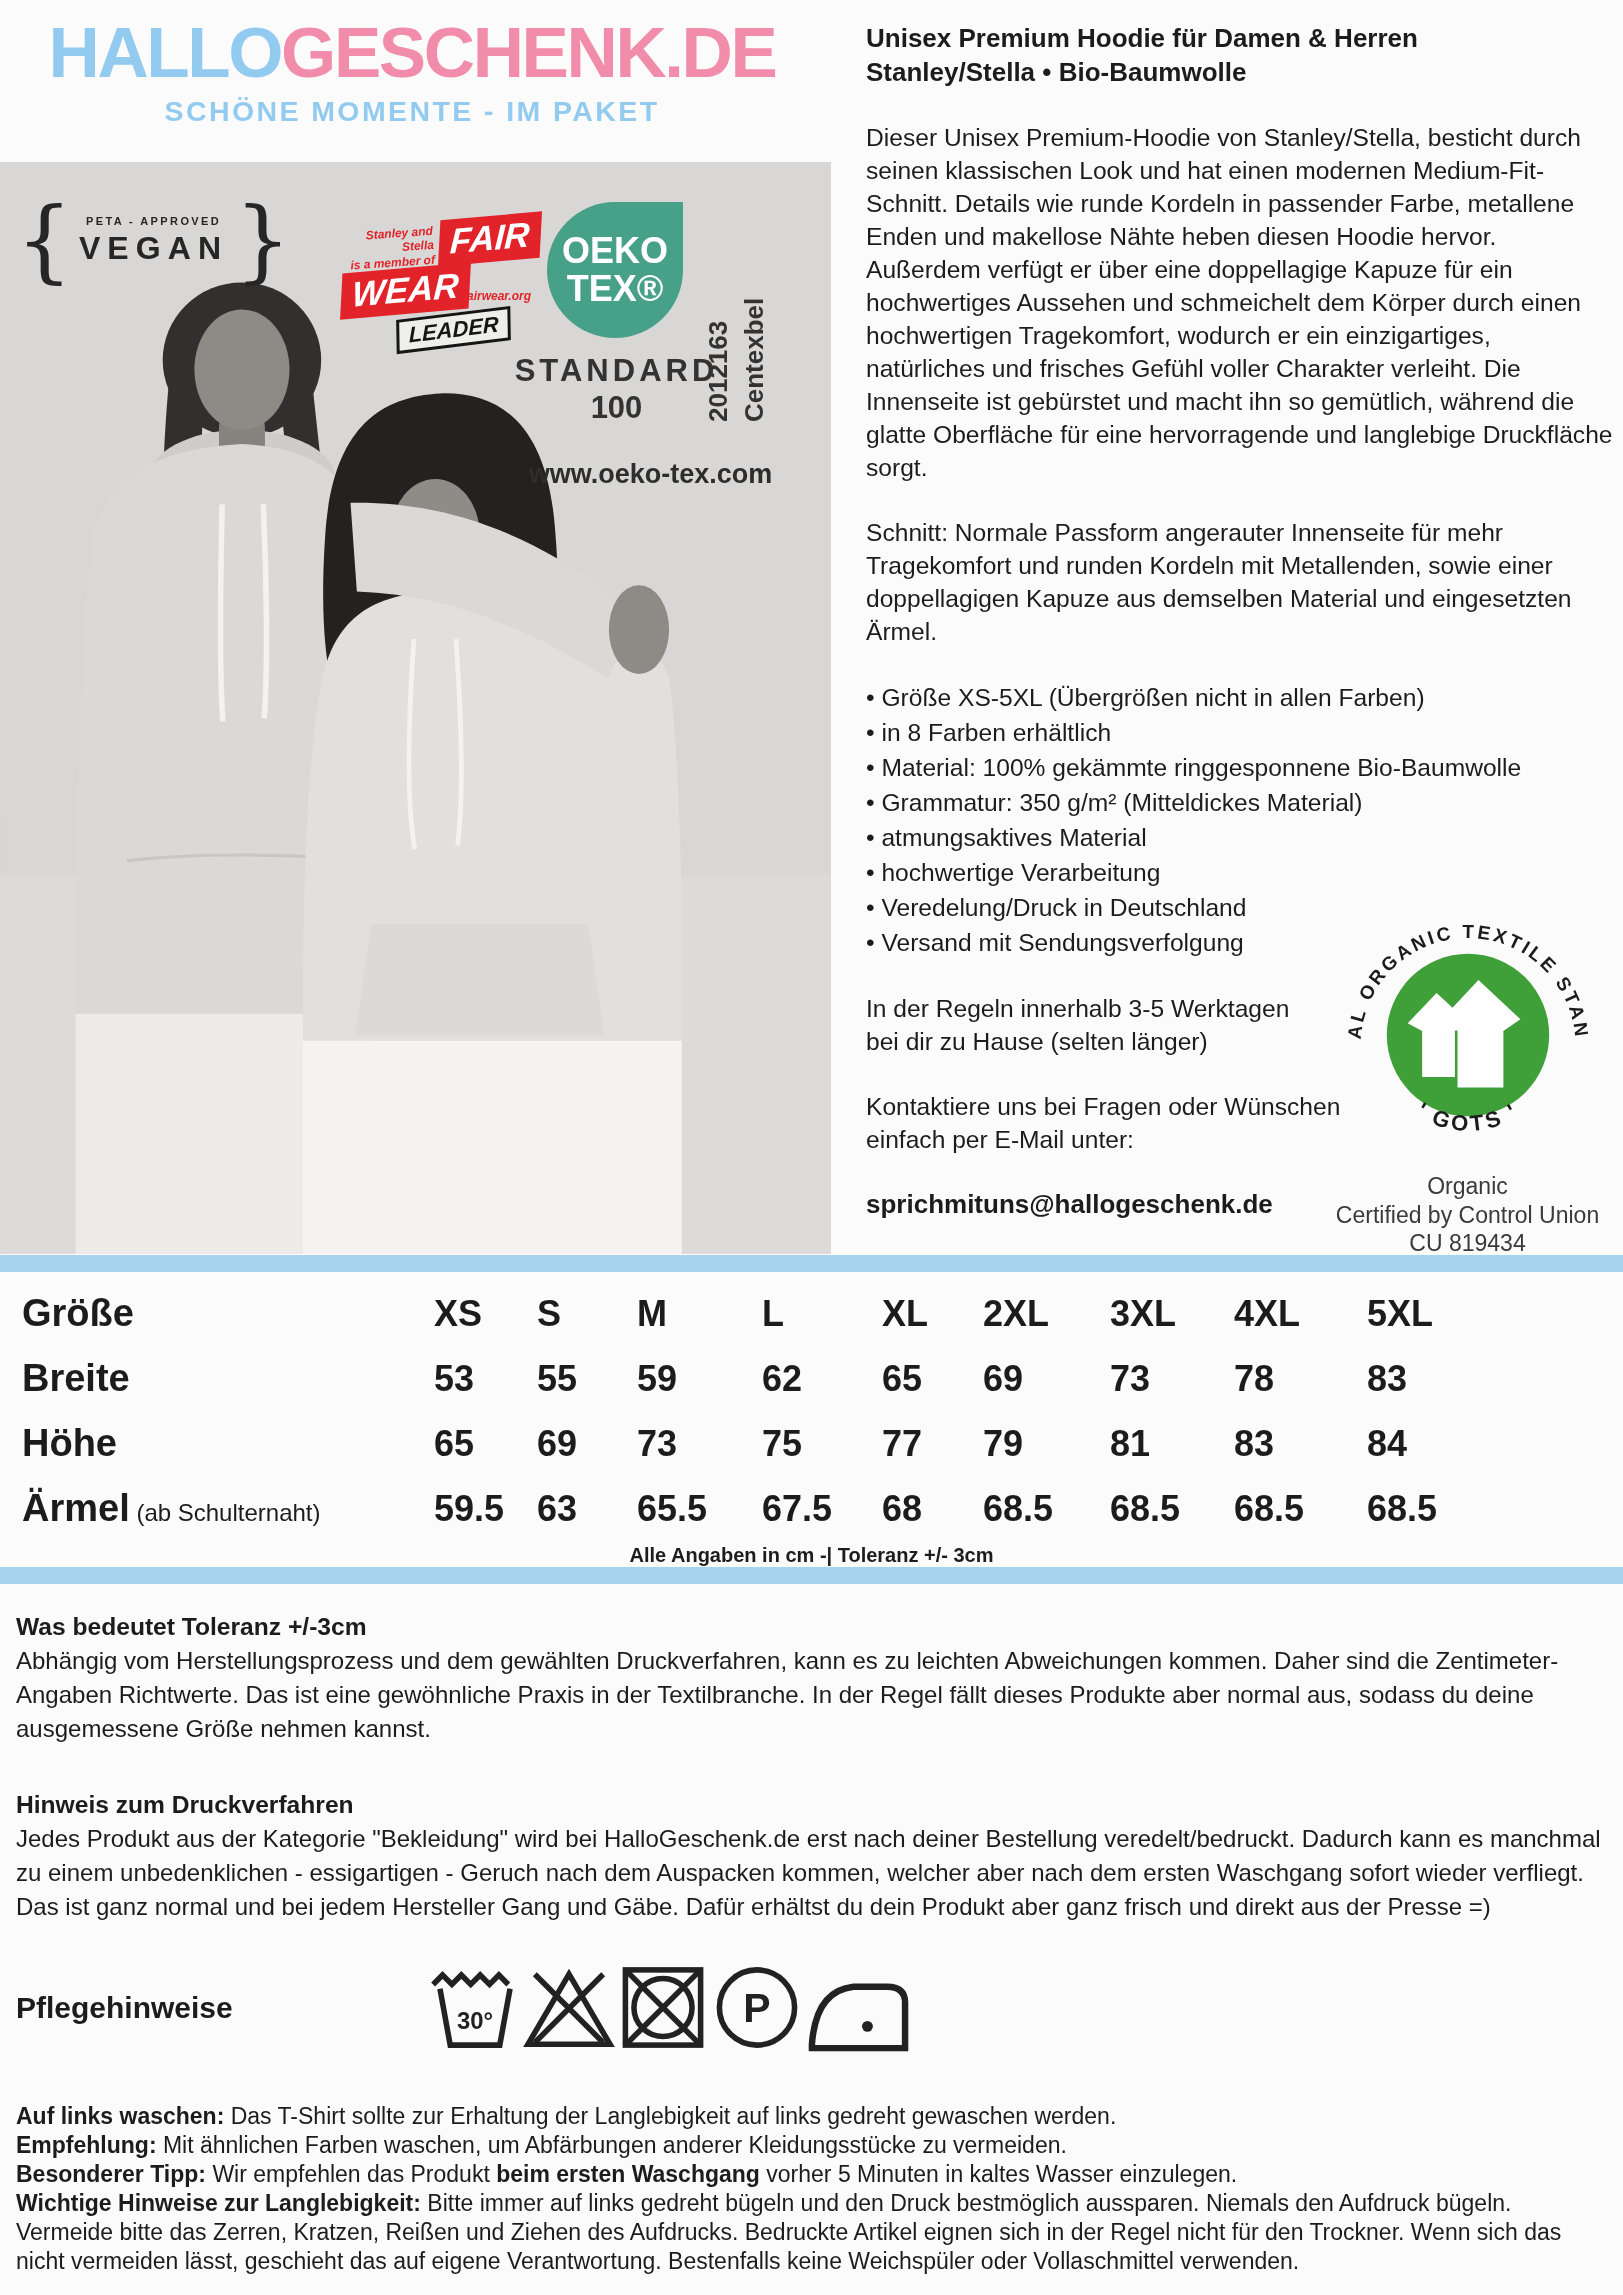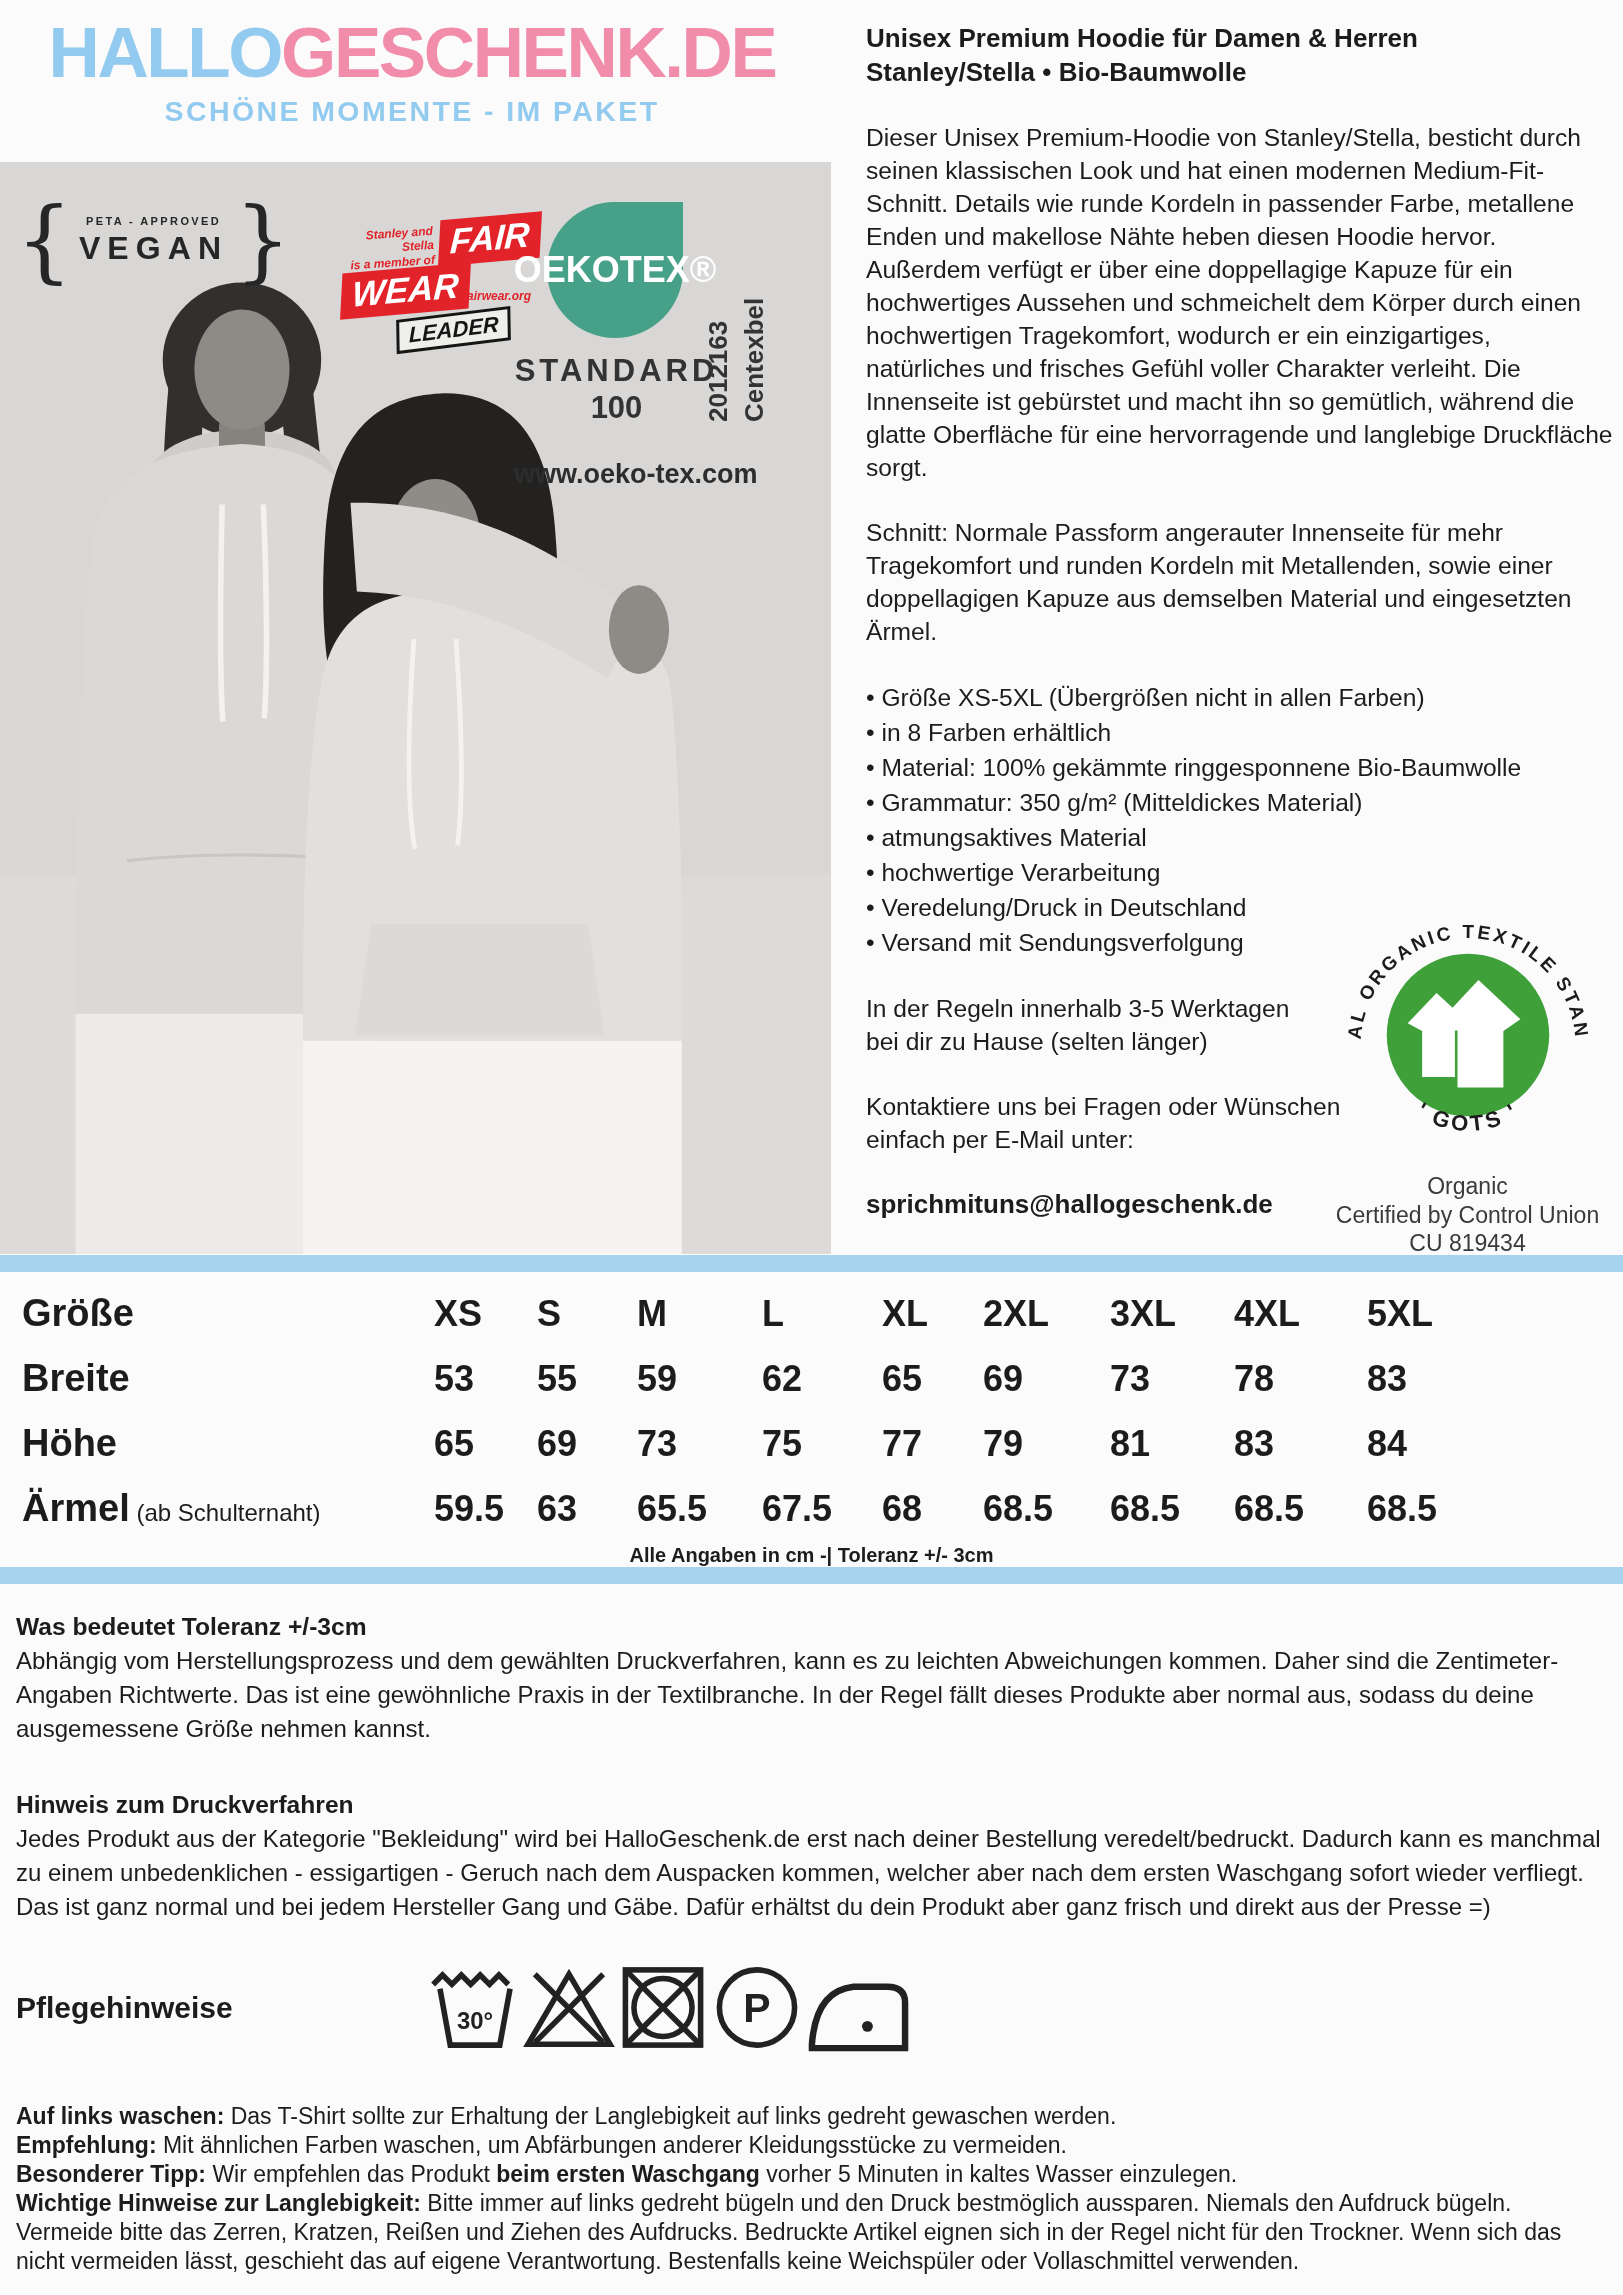--- a/index.html
+++ b/index.html
@@ -35,27 +35,27 @@
   
   .fairwear{position:absolute;left:339px;top:54px;width:222px;height:166px;font-style:italic}
   .fw-member{position:absolute;left:0;top:11px;width:95px;text-align:right;color:var(--red);font-size:12px;font-weight:bold;line-height:1.2;transform:rotate(-4deg)}
   .fw-box{position:absolute;background:var(--red);color:#fff;font-weight:800;font-size:35px;line-height:1;padding:4px 11px 7.1px;transform:rotate(-5deg) skewX(-8deg)}
   .fw-fair{left:100px;top:0}
   .fw-wear{left:1.6px;top:52px}
   .fw-org{position:absolute;left:124px;top:73px;color:var(--red);font-size:12px;font-weight:bold}
   .fw-leader{position:absolute;left:57px;top:97px;border:3.2px solid #151515;color:#151515;font-size:22px;font-weight:800;font-style:italic;padding:0.8px 9.5px;transform:rotate(-7deg) skewX(-6deg);background:rgba(250,250,248,.65)}
   
   .oeko{position:absolute;left:514px;top:40px;width:273px;height:333px;color:#333}
-  .oeko-drop{margin-left:33px;width:136px;height:136px;background:var(--teal);border-radius:50% 0 50% 50%;display:flex;align-items:center;justify-content:center;color:#fff;font-weight:bold;font-size:36px;line-height:1.05}
+  .oeko-drop{margin-left:33px;width:136px;height:136px;background:var(--teal);border-radius:50% 0 50% 50%;display:flex;flex-direction:column;align-items:center;justify-content:center;color:#fff;font-weight:bold;font-size:36px;line-height:1.05}
   .oeko-std{width:205px;text-align:center;margin-top:14.3px;font-weight:bold;font-size:31px;line-height:1.2}
   .oeko-std .s1{letter-spacing:4px}
   .vtext{position:absolute;font-weight:bold;font-size:26px;transform:rotate(-90deg);transform-origin:left top;white-space:nowrap}
   .cert1{left:189px;top:220px}
   .cert2{left:225px;top:220px}
-  .oeko-url{position:absolute;left:0;top:257px;width:273px;font-size:27px;font-weight:bold;color:#2d2d2d}
+  .oeko-url{position:absolute;left:0;top:257px;width:273px;text-align:center;font-size:27px;font-weight:bold;color:#2d2d2d}
   
   .right-col{position:absolute;left:866px;top:21px;width:749px;font-size:24.6px;line-height:33px}
   .rc-title{font-weight:bold;font-size:26px;line-height:34px}
   .rc-p{margin-top:32px}
   .rc-feats{margin-top:32px;line-height:35px;list-style:none}
   .rc-delivery{margin-top:32px}
   .rc-contact{margin-top:32px}
   .rc-email{margin-top:32px;font-weight:bold;font-size:26px}
   
   .gots{position:absolute;left:1309px;top:904px;width:317px;text-align:center}

